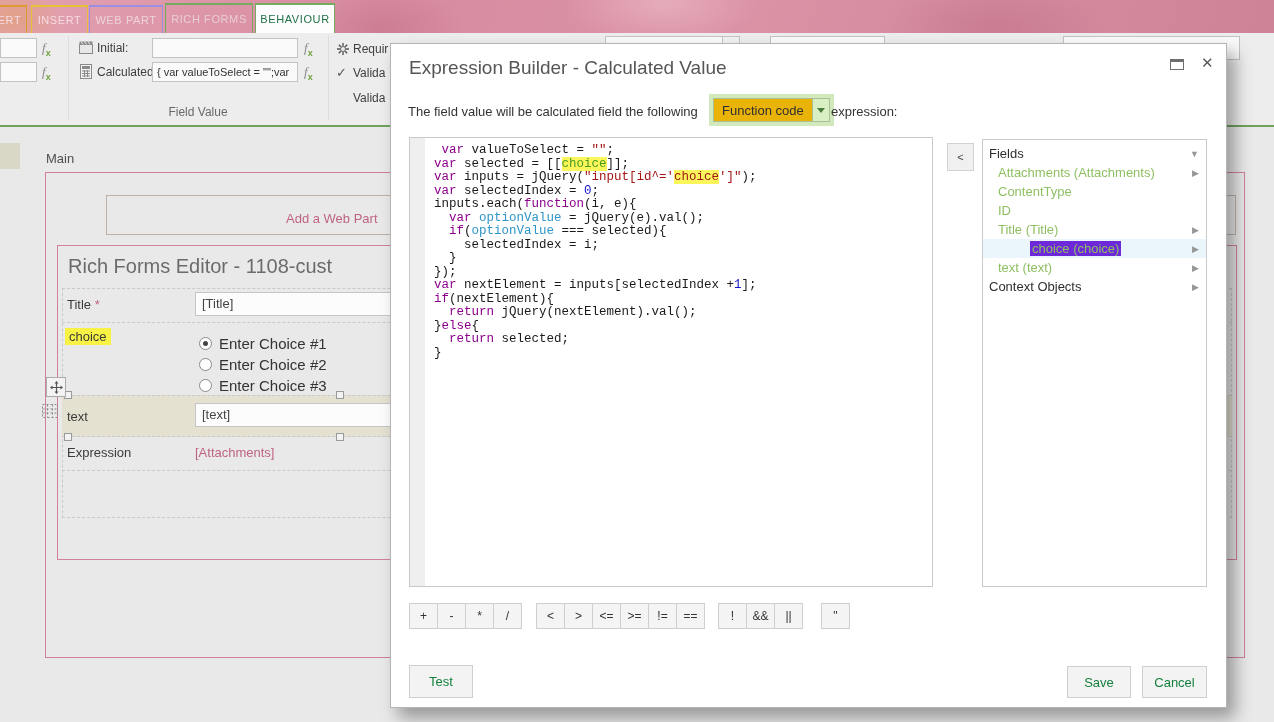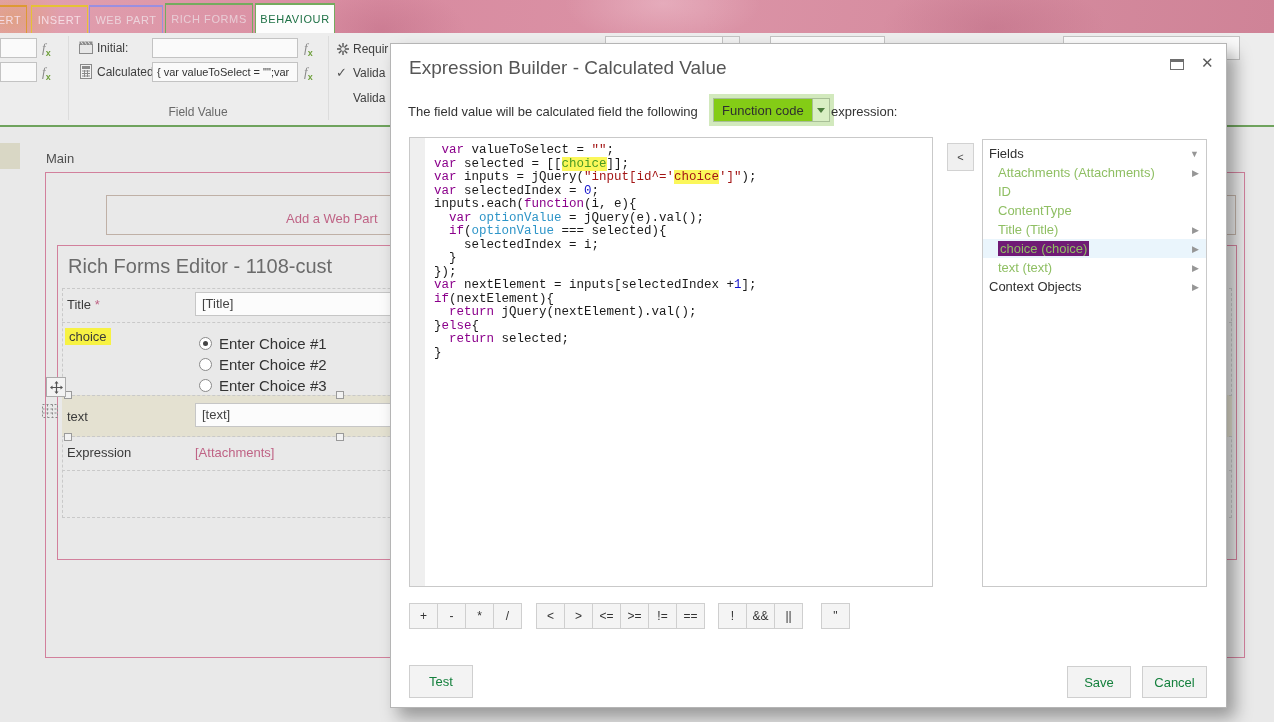--- a/index.html
+++ b/index.html
@@ -75,21 +75,21 @@
   #dialog { position:absolute; left:390px; top:43px; width:837px; height:665px; background:#fff;
     border:1px solid #b5b5b5; box-shadow:8px 10px 16px rgba(0,0,0,.35); z-index:10; }
   #dlg-title { position:absolute; left:18px; top:13px; font-size:19px; font-weight:400; color:#565656; }
   #max-icon { position:absolute; left:779px; top:15px; width:14px; height:11px; border:1px solid #6e6e6e; border-top:3px solid #6e6e6e; cursor:pointer; }
   #close-icon { position:absolute; left:810px; top:10px; font-size:15px; color:#5a5a5a; cursor:pointer; }
   .sub-text { position:absolute; top:60px; font-size:13px; color:#333; }
   #sub-left { left:17px; }
   #sub-right { left:440px; }
   #func-dd { position:absolute; left:322px; top:54px; height:24px; display:flex; cursor:pointer;
     box-shadow:0 0 0 4px #d2e9bd; }
-  #func-dd .dd-main { background:#84cc16; border:1px solid #a8bf97; border-right:none; font-size:13px; color:#2f2f2f;
+  #func-dd .dd-main { background:#eab308; border:1px solid #a8bf97; border-right:none; font-size:13px; color:#2f2f2f;
     display:flex; align-items:center; padding:0 8px; }
   #func-dd .dd-chev { width:18px; background:#d9efc4; border:1px solid #a8bf97; display:flex; align-items:center; justify-content:center; }
   #func-dd .dd-chev::after { content:""; border-left:4px solid transparent; border-right:4px solid transparent; border-top:5px solid #4b7d3c; }
 
   #code-box { position:absolute; left:18px; top:93px; width:524px; height:450px; border:1px solid #c9c9c9; background:#fff; overflow:hidden; }
   #code-gutter { position:absolute; left:0; top:0; width:15px; height:448px; background:#efefef; }
   #code-lines { position:absolute; left:24px; top:6px; font-family:"Liberation Mono","DejaVu Sans Mono",monospace;
     font-size:12.5px; line-height:13.5px; white-space:pre; }
   .tk-p { color:#1a1a1a; }
   .tk-k { color:#8b008b; }
@@ -99,21 +99,21 @@
   .tk-g { color:#4a9a22; background:#fbf75a; }
   .tk-h { color:#a31515; background:#fbf75a; }
 
   #collapse-btn { position:absolute; left:556px; top:99px; width:27px; height:28px; background:#f0f0f0;
     border:1px solid #d2d2d2; font-size:11px; color:#444; cursor:pointer; }
 
   #fields-panel { position:absolute; left:591px; top:95px; width:225px; height:448px; border:1px solid #c9c9c9; background:#fff; padding-top:4px; }
   .field-row { position:relative; height:19px; display:flex; align-items:center; font-size:13px; padding-left:15px; color:#8fbf63; cursor:pointer; }
   .field-row.group { padding-left:6px; color:#2f2f2f; }
   .field-row.selected { background:#eaf5fc; }
-  .field-row .hl { background:#701a75; padding:0 2px; }
+  .field-row .hl { background:#6d28d9; padding:0 2px;margin-left:32px; }
   .field-row .arrow { position:absolute; right:7px; font-size:9px; color:#969696; }
 
   #operators { position:absolute; left:18px; top:559px; display:flex; }
   .op-group { display:flex; }
   .op-group + .op-group { margin-left:14px; }
   .op-group:nth-child(3) { margin-left:13px; }
   .op-group:nth-child(4) { margin-left:18px; }
   .op-btn { width:29px; height:26px; background:#f4f4f4; border:1px solid #cfcfcf; margin-left:-1px;
     font-size:12px; color:#333; font-family:"Liberation Sans",sans-serif; cursor:pointer; }
   .op-btn:first-child { margin-left:0; }
@@ -267,24 +267,24 @@
   <div id="fields-panel">
       <div class="field-row group">
         <span class="">Fields</span>
         <span class="arrow">▼</span>
       </div>
       <div class="field-row">
         <span class="">Attachments (Attachments)</span>
         <span class="arrow">▶</span>
       </div>
       <div class="field-row">
+        <span class="">ContentType</span>
+      </div>
+      <div class="field-row">
         <span class="">ID</span>
-      </div>
-      <div class="field-row">
-        <span class="">ContentType</span>
       </div>
       <div class="field-row">
         <span class="">Title (Title)</span>
         <span class="arrow">▶</span>
       </div>
       <div class="field-row selected">
         <span class="hl">choice (choice)</span>
         <span class="arrow">▶</span>
       </div>
       <div class="field-row">

